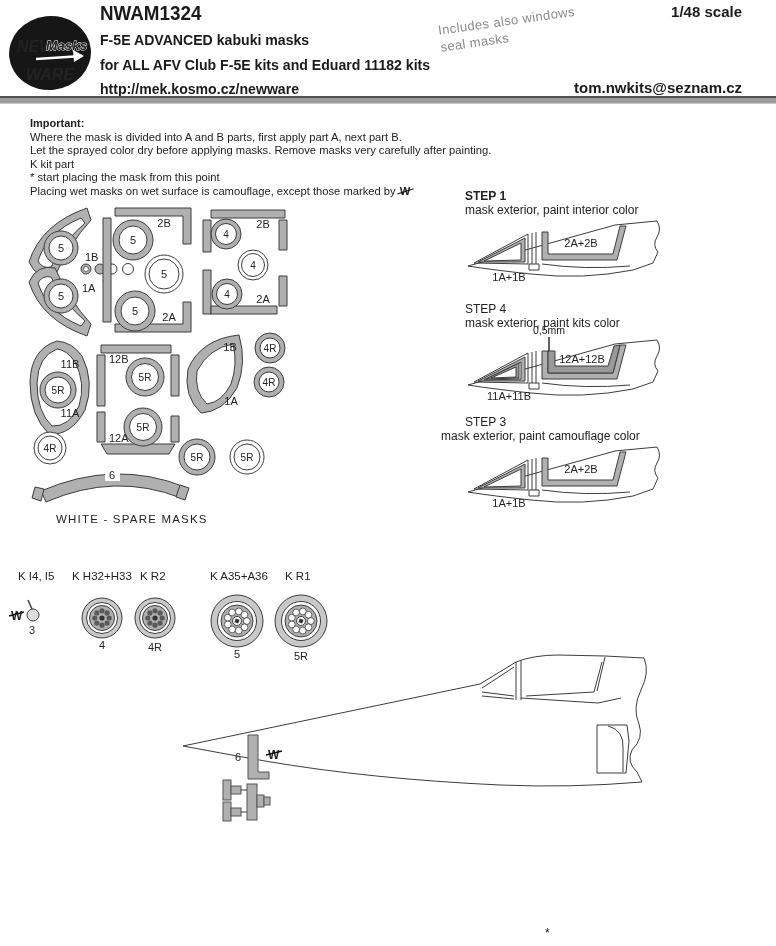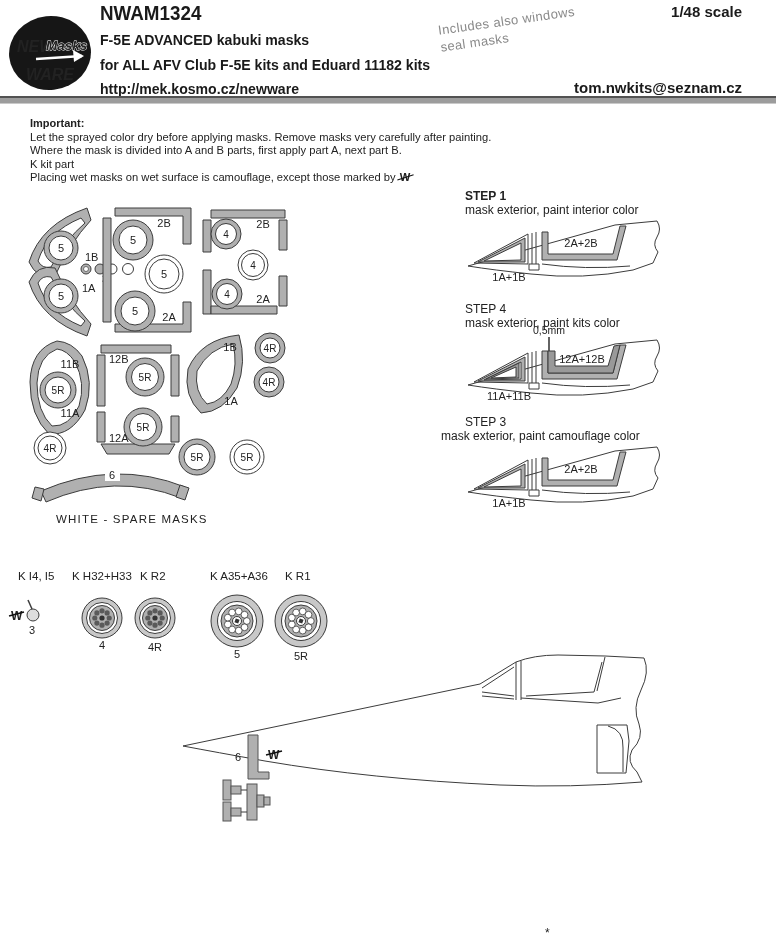--- a/index.html
+++ b/index.html
@@ -54,23 +54,24 @@
 
   <div class="abs note-rot" style="left:437px;top:22px">
     <div>Includes also windows</div>
     <div>seal masks</div>
   </div>
 
   <div class="abs divider"></div>
 
   <div class="abs imp" style="left:30px;top:117px;width:480px">
     <div class="head">Important:</div>
+    <div>Where the mask is divided into A and B parts, first apply part A, next part B.</div>
     <div>Let the sprayed color dry before applying masks. Remove masks very carefully after painting.</div>
-    <div>Where the mask is divided into A and B parts, first apply part A, next part B.</div>
     <div>K kit part</div>
+    <div>* start placing the mask from this point</div>
     <div>
       <span>Placing wet masks on wet surface is camouflage, except those marked by</span>
       <span class="nowet"><span>W</span></span>
     </div>
   </div>
 
   <svg class="abs" style="left:25px;top:206px" width="430" height="307" viewBox="0 0 430 307">
 
     <g>
       <path class="mask" d="M62,2 Q16,18 4,56 Q12,74 30,70 Q44,38 66,14 Z"></path>

